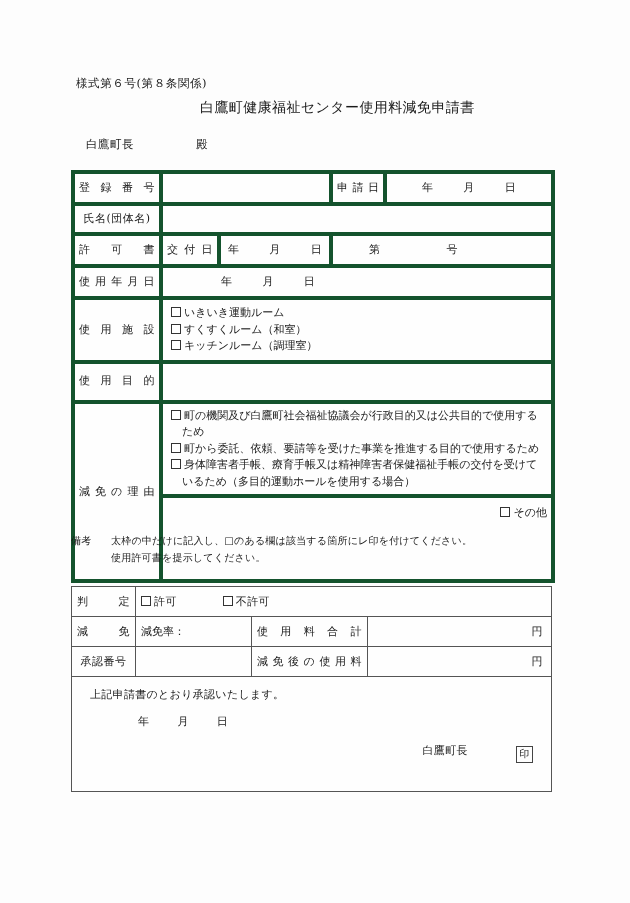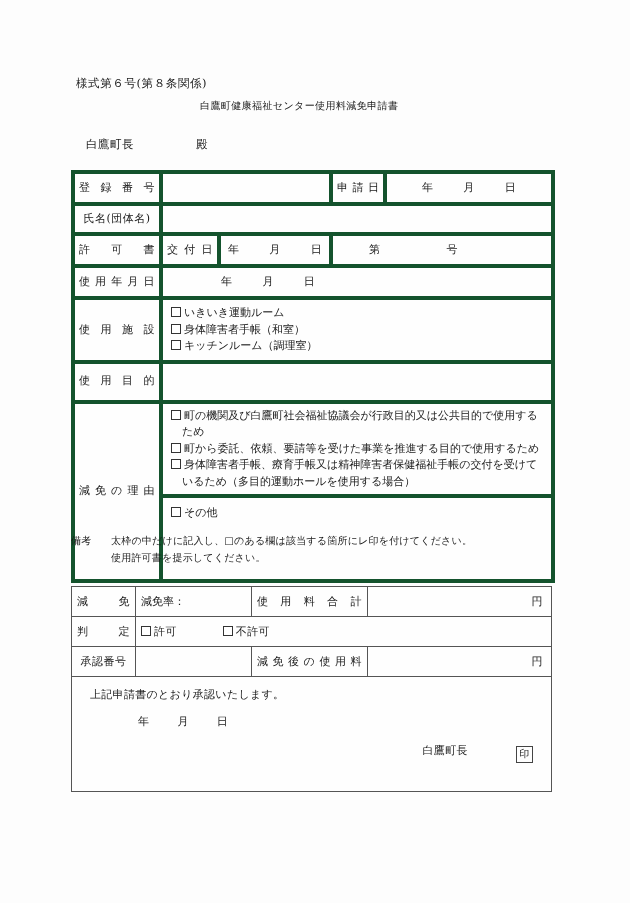--- a/index.html
+++ b/index.html
@@ -28,21 +28,21 @@
     left: 76px;
     top: 76px;
     font-size: 11.5px;
     letter-spacing: 0.6px;
     white-space: nowrap;
   }
   .doc-title {
     position: absolute;
     left: 200px;
     top: 99px;
-    font-size: 10px;
+    font-size: 14px;
     letter-spacing: 0.4px;
     white-space: nowrap;
   }
   .addressee {
     position: absolute;
     left: 86px;
     top: 137px;
     font-size: 11.5px;
     letter-spacing: 0.5px;
     white-space: nowrap;
@@ -132,20 +132,21 @@
   .reason-item {
     text-indent: 0;
     padding-left: 11px;
   }
   .reason-item .cb {
     margin-left: -11px;
   }
   .vcenter-label {
     text-align: center;
     vertical-align: middle;
+    font-family: Liberation Serif, serif;
   }
 
   
   .notes {
     position: absolute;
     left: 71px;
     top: 533px;
     font-size: 10px;
     line-height: 1.65;
     letter-spacing: 0.2px;
@@ -283,68 +284,68 @@
       <tr class="r-h32">
         <td class="lbl"><span class="spread">使 用 年 月 日</span></td>
         <td colspan="4" class="usedate">
           <span class="d-y">年</span><span class="d-m">月</span><span>日</span>
         </td>
       </tr>
       <tr>
         <td class="lbl" style="height:58px"><span class="spread">使 用 施 設</span></td>
         <td colspan="4" class="cb-list">
           <div class="cb-line"><span class="cb"></span><span>いきいき運動ルーム</span></div>
-          <div class="cb-line"><span class="cb"></span><span>身体障害者手帳（和室）</span></div>
+          <div class="cb-line"><span class="cb"></span><span>すくすくルーム（和室）</span></div>
           <div class="cb-line"><span class="cb"></span><span>キッチンルーム（調理室）</span></div>
         </td>
       </tr>
       <tr>
         <td class="lbl" style="height:36px"><span class="spread">使 用 目 的</span></td>
         <td colspan="4"></td>
       </tr>
       <tr>
         <td class="lbl vcenter-label" rowspan="2" style="height:140px"><span class="spread">減 免 の 理 由</span></td>
         <td colspan="4" class="reason-cell" style="height:70px">
           <div class="reason-item"><span class="cb"></span><span>町の機関及び白鷹町社会福祉協議会が行政目的又は公共目的で使用するため</span></div>
           <div class="reason-item"><span class="cb"></span><span>町から委託、依頼、要請等を受けた事業を推進する目的で使用するため</span></div>
           <div class="reason-item"><span class="cb"></span><span>身体障害者手帳、療育手帳又は精神障害者保健福祉手帳の交付を受けているため（多目的運動ホールを使用する場合）</span></div>
         </td>
       </tr>
       <tr>
-        <td colspan="4" class="reason-cell" style="height:70px; vertical-align:top; padding-top:7px !important;">
+        <td colspan="4" class="reason-cell" style="height:70px; vertical-align:top; padding-top:7px !important;text-align:right;">
           <div class="reason-item"><span class="cb"></span><span>その他</span></div>
         </td>
       </tr>
     </tbody>
   </table>
 
   <div class="notes">
     <div><span class="note-label">備考</span><span>太枠の中だけに記入し、□のある欄は該当する箇所にレ印を付けてください。</span></div>
     <div class="note-l2"><span>使用許可書を提示してください。</span></div>
   </div>
 
   <table class="appr-table">
     <colgroup>
       <col style="width:64px">
       <col style="width:116px">
       <col style="width:116px">
       <col style="width:184px">
     </colgroup>
     <tbody>
       <tr>
+        <td class="appr-lbl"><span class="spread">判　　定</span></td>
+        <td colspan="3" class="judge-opts">
+          <span><span class="cb"></span><span>許可</span></span><span class="opt2"><span class="cb"></span><span>不許可</span></span>
+        </td>
+      </tr>
+      <tr>
         <td class="appr-lbl"><span class="spread">減　　免</span></td>
         <td><span>減免率：</span></td>
         <td class="mid-lbl"><span class="spread">使 用 料 合 計</span></td>
         <td class="yen-cell">円</td>
-      </tr>
-      <tr>
-        <td class="appr-lbl"><span class="spread">判　　定</span></td>
-        <td colspan="3" class="judge-opts">
-          <span><span class="cb"></span><span>許可</span></span><span class="opt2"><span class="cb"></span><span>不許可</span></span>
-        </td>
       </tr>
       <tr>
         <td class="appr-lbl">承認番号</td>
         <td></td>
         <td class="mid-lbl"><span class="spread">減 免 後 の 使 用 料</span></td>
         <td class="yen-cell">円</td>
       </tr>
       <tr>
         <td colspan="4" class="footer-cell">
           <div class="ft-line1">上記申請書のとおり承認いたします。</div>

